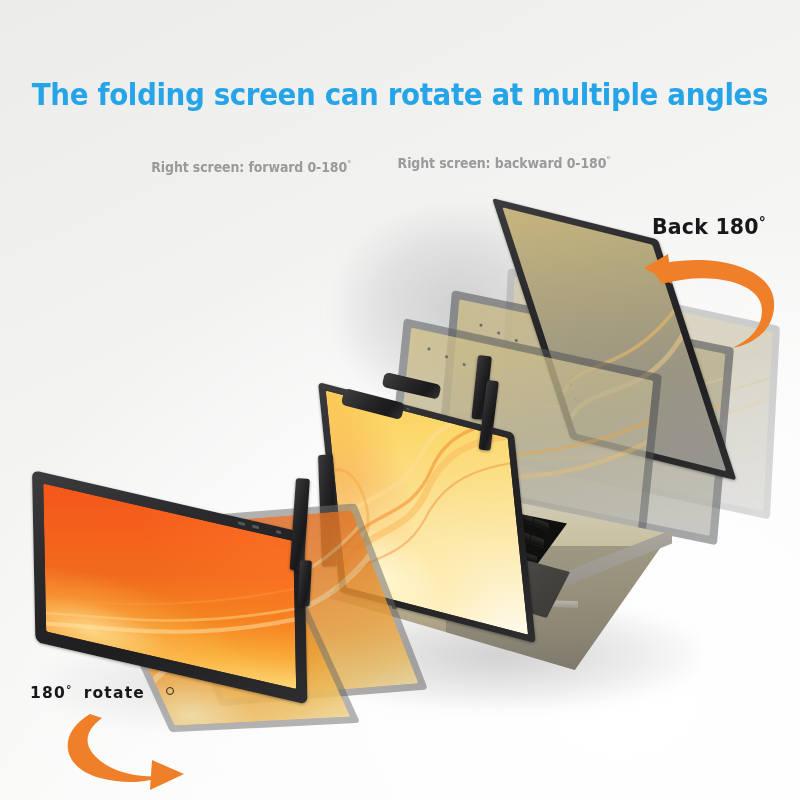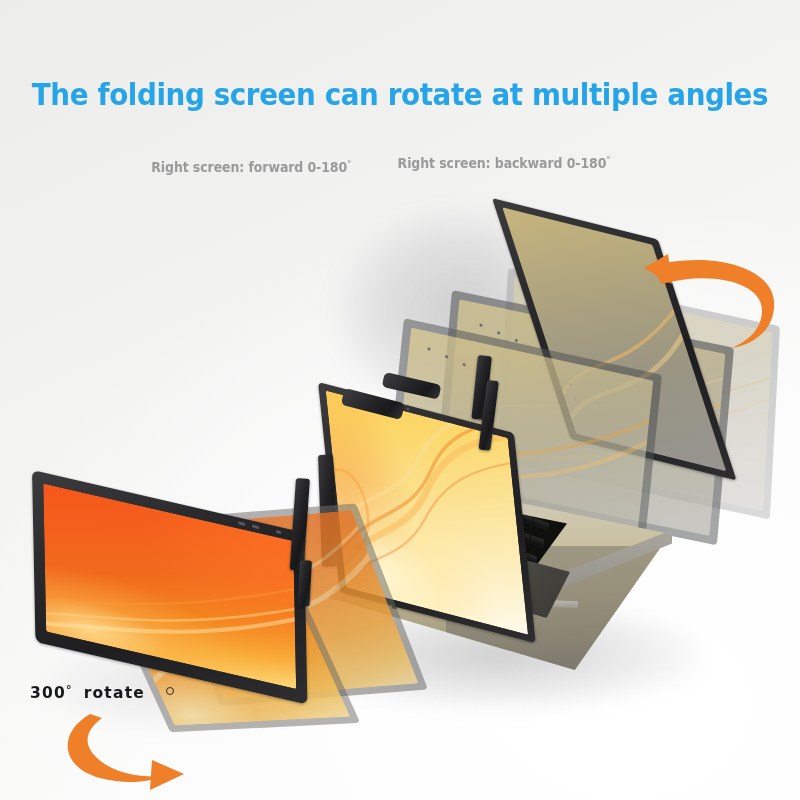--- a/index.html
+++ b/index.html
@@ -444,18 +444,19 @@
              C106,66 84,62 70,54 C46,40 42,22 64,6 Z" fill="#ef7f28"></path>
     <path d="M114,48 L146,62 L112,78 Z" fill="#ef7f28"></path>
   </svg>
 
   <div class="title">The folding screen can rotate at multiple angles</div>
 
   <div class="sublabel" id="sub-forward"><span>Right screen: forward 0-180</span><span class="deg">°</span></div>
 
   <div class="sublabel" id="sub-backward"><span>Right screen: backward 0-180</span><span class="deg">°</span></div>
 
-
-  <div class="hardlabel" id="lbl-forward"><span>300</span><span class="deg">°</span><span class="gap"></span><span>rotate</span></div>
+  <div class="hardlabel" id="lbl-back"><span>Back 180</span><span class="deg">°</span></div>
+
+  <div class="hardlabel" id="lbl-forward"><span>180</span><span class="deg">°</span><span class="gap"></span><span>rotate</span></div>
 
   <div class="deg-circle"></div>
 
 </div>
 
 </body></html>

